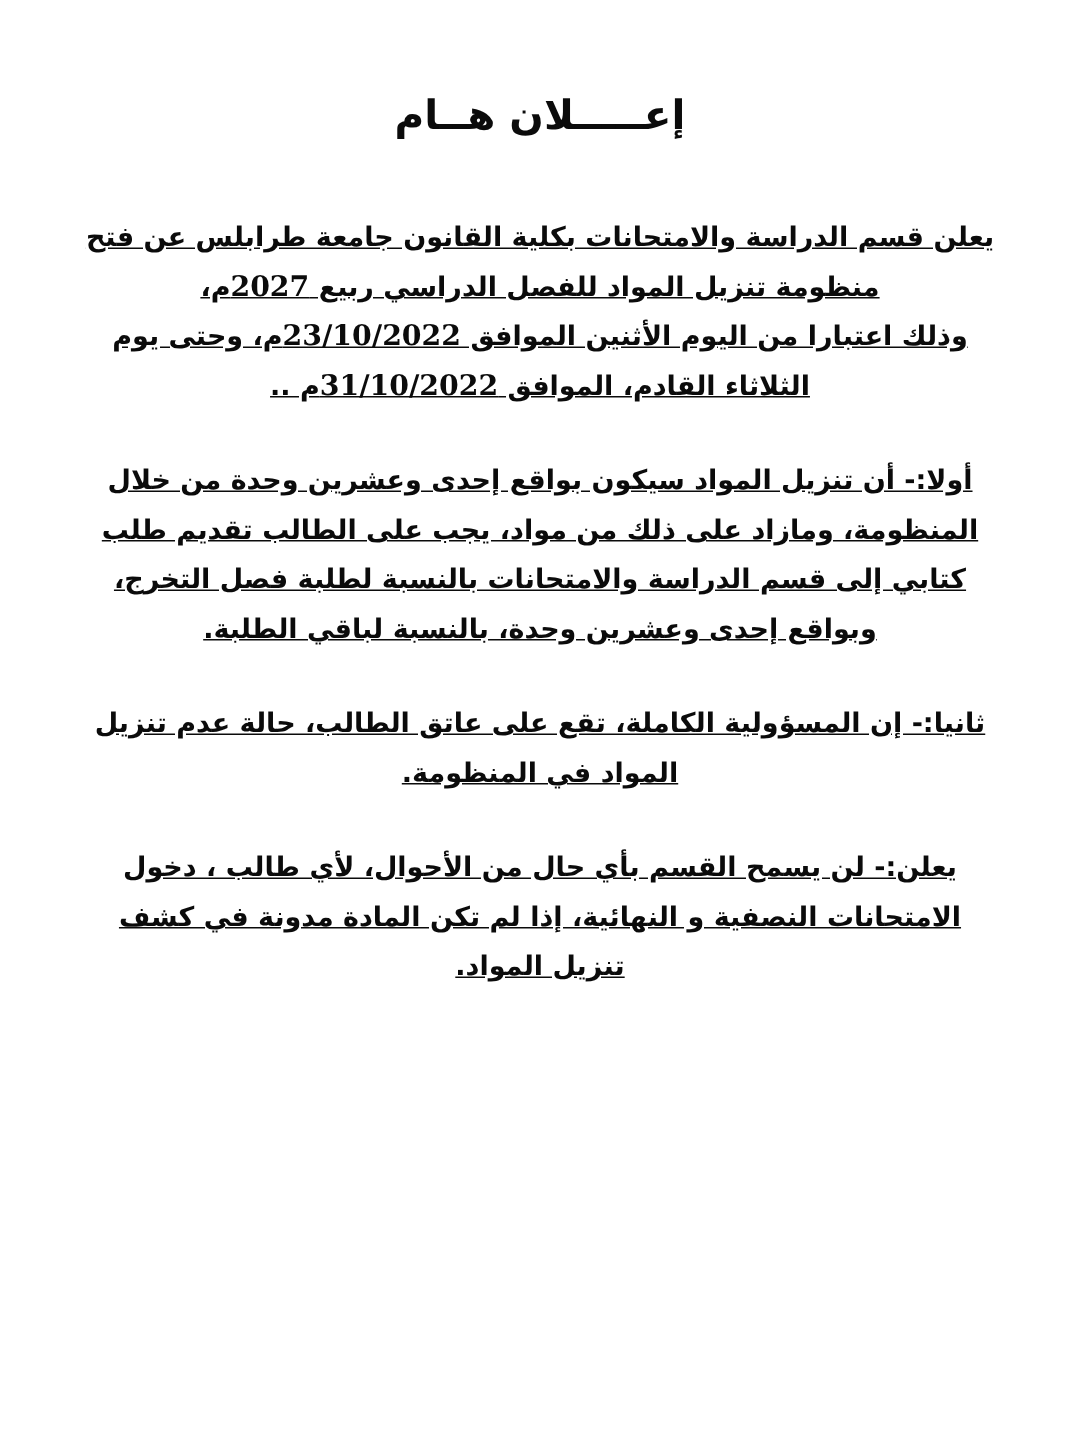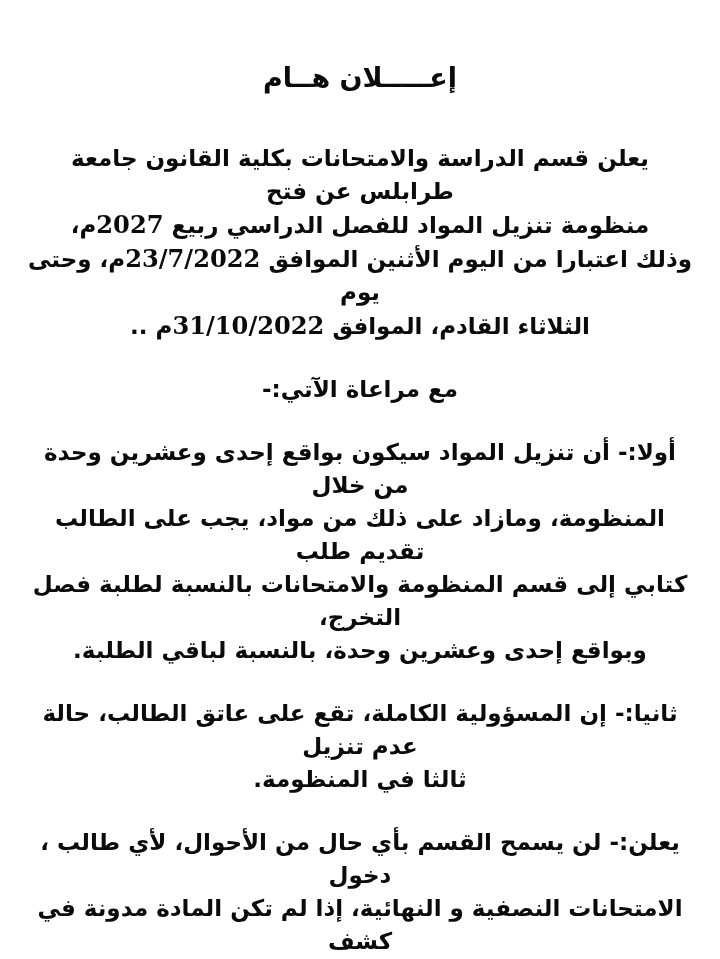--- a/index.html
+++ b/index.html
@@ -22,23 +22,24 @@
     font-weight: bold;
     color: #0b0b0b;
     padding: 60px 26px 0 26px;
   }
   .title {
     font-size: 27px;
     line-height: 36px;
     margin: 0 0 46px 0;
   }
   .para {
-    font-size: 23px;
+    font-size: 18px;
     line-height: 33px;
     margin: 16px 0 30px 0;
+    text-decoration: underline;
   }
   .line {
     display: block;
   }
   .num {
     font-family: "DejaVu Serif", serif;
     font-size: 1.05em;
     unicode-bidi: embed;
     direction: ltr;
   }
@@ -46,36 +47,35 @@
 </head>
 <body style="background: rgb(255, 255, 255);">
 
 <div class="doc" style="color: rgb(11, 11, 11);">
 
   <h1 class="title">إعـــــلان هــام</h1>
 
   <p class="para">
     <span class="line">يعلن قسم الدراسة والامتحانات بكلية القانون جامعة طرابلس عن فتح</span>
     <span class="line">منظومة تنزيل المواد للفصل الدراسي ربيع <span class="num">2027</span>م،</span>
-    <span class="line">وذلك اعتبارا من اليوم الأثنين الموافق <span class="num">23/7/2022</span>م، وحتى يوم</span>
+    <span class="line">وذلك اعتبارا من اليوم الأثنين الموافق <span class="num">23/10/2022</span>م، وحتى يوم</span>
     <span class="line">الثلاثاء  القادم، الموافق <span class="num">31/10/2022</span>م ..</span>
   </p>
 
-  <p class="para">مع مراعاة الآتي:-</p>
 
   <p class="para">
     <span class="line">أولا:-  أن تنزيل المواد سيكون بواقع إحدى وعشرين وحدة من خلال</span>
     <span class="line">المنظومة، ومازاد على ذلك من مواد، يجب على الطالب تقديم طلب</span>
-    <span class="line">كتابي إلى قسم المنظومة والامتحانات بالنسبة لطلبة فصل التخرج،</span>
+    <span class="line">كتابي إلى قسم الدراسة والامتحانات بالنسبة لطلبة فصل التخرج،</span>
     <span class="line">وبواقع إحدى وعشرين وحدة، بالنسبة لباقي الطلبة.</span>
   </p>
 
   <p class="para">
     <span class="line">ثانيا:- إن المسؤولية الكاملة، تقع على عاتق الطالب، حالة عدم تنزيل</span>
-    <span class="line">ثالثا في المنظومة.</span>
+    <span class="line">المواد في المنظومة.</span>
   </p>
 
   <p class="para">
     <span class="line">يعلن:-  لن يسمح القسم بأي حال من الأحوال، لأي طالب ، دخول</span>
     <span class="line">الامتحانات النصفية و النهائية، إذا لم تكن المادة مدونة في كشف</span>
     <span class="line">تنزيل المواد.</span>
   </p>
 
 </div>
 

